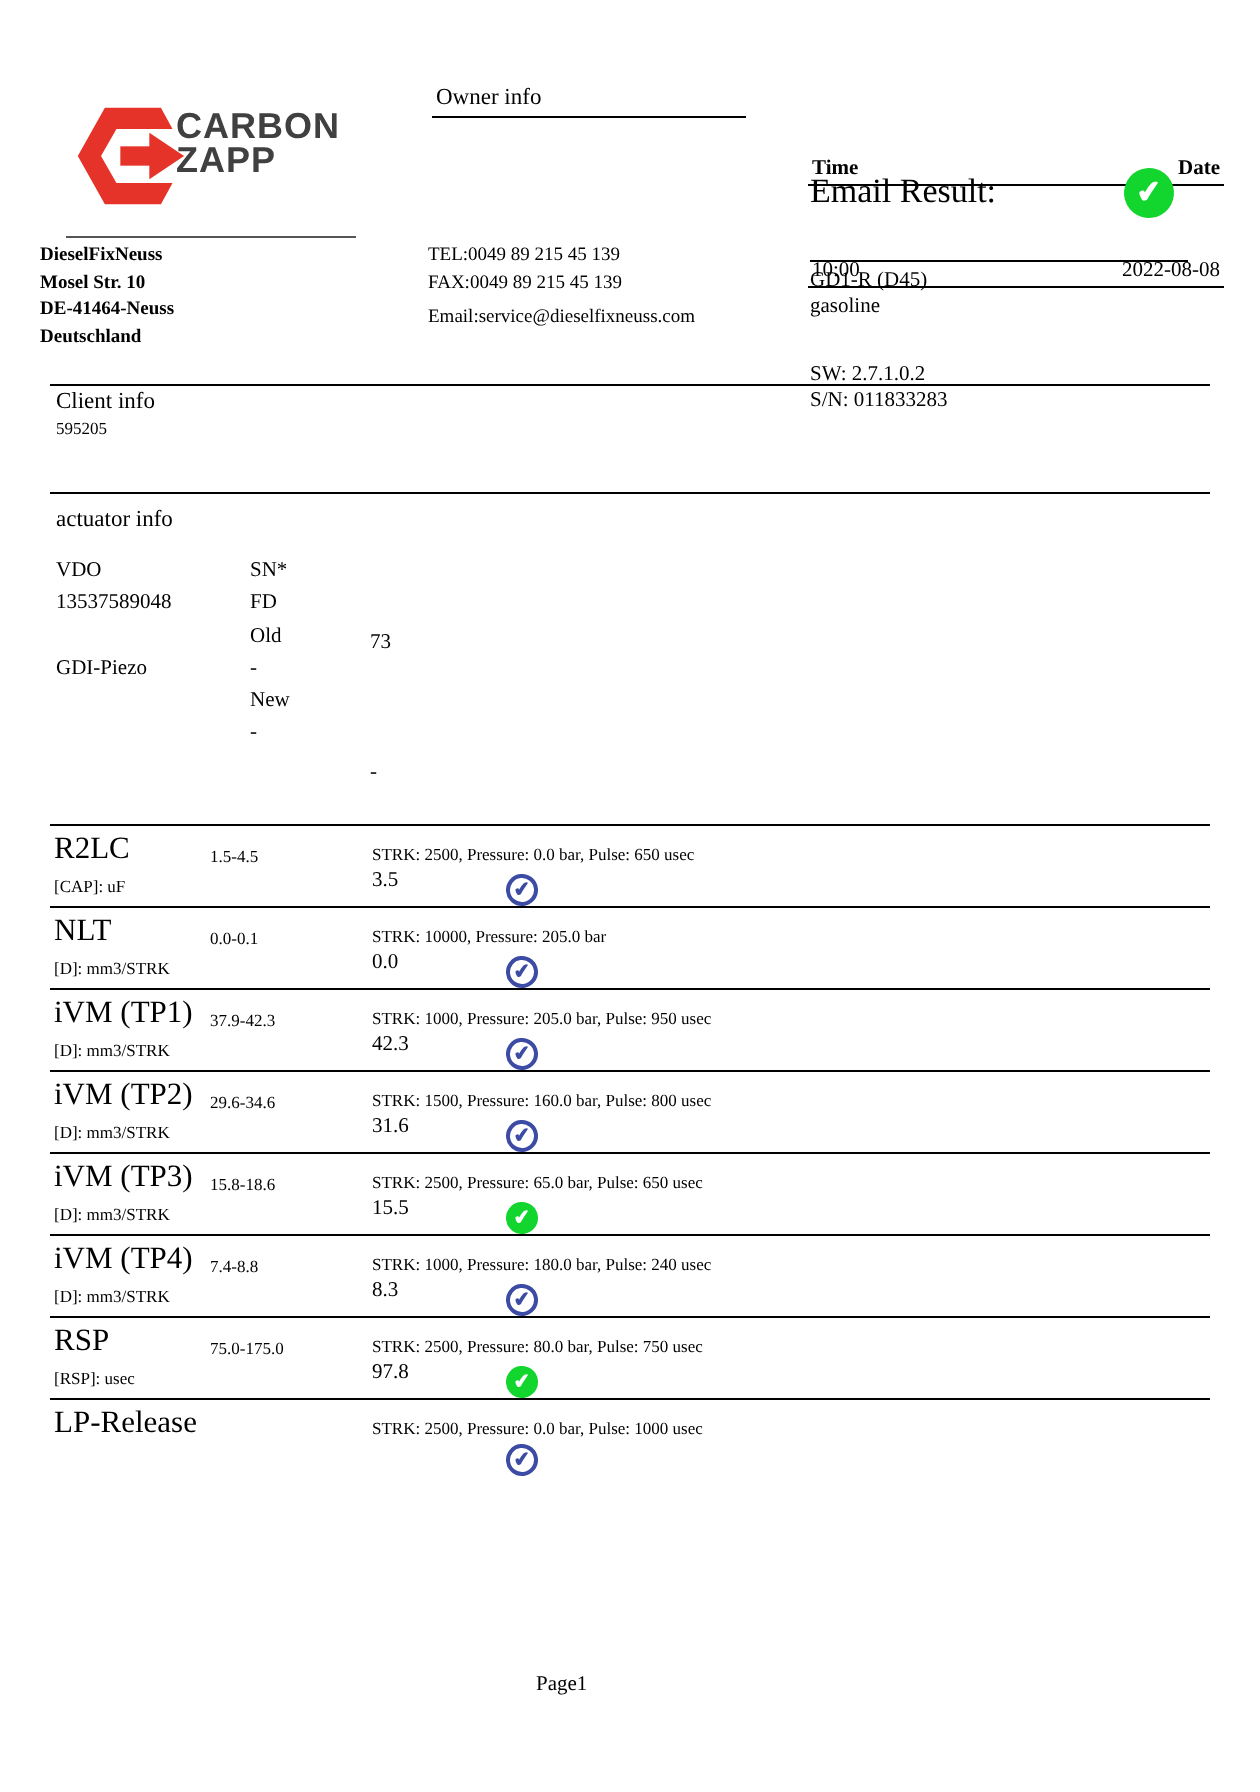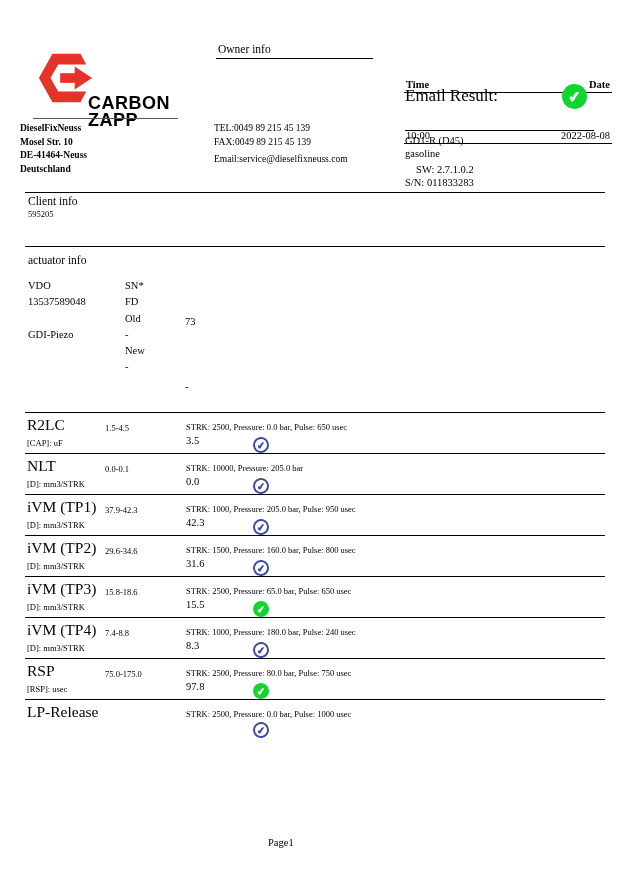--- a/index.html
+++ b/index.html
@@ -13,21 +13,21 @@
     color:#000;
     overflow:hidden;
   }
 
   
   .logo-mark { position:absolute; left:36px; top:48px; width:58px; height:60px; }
   .logo-text {
     position:absolute; left:88px; top:55px;
     font-family:"Liberation Sans", sans-serif;
     font-weight:800; font-size:18px; line-height:17px;
-    letter-spacing:0.5px; color:#000000;margin-top:40px;
+    letter-spacing:0.5px; color:#404040;
   }
 
   
   .owner-info-box {
     position:absolute; left:216px; top:43px; width:157px;
     border-bottom:1px solid #000; padding:0 0 3px 2px;
     font-size:11.5px;
   }
 
   
@@ -40,21 +40,21 @@
 
   
   .addr-rule { position:absolute; left:33px; top:118px; width:145px; border-top:1px solid #555; }
   .owner-address { position:absolute; left:20px; top:122px; font-size:9.5px; font-weight:bold; line-height:13.5px; }
   .owner-contact { position:absolute; left:214px; top:121px; font-size:9.5px; line-height:14px; }
   .owner-contact .email { margin-top:3px; }
 
   
   .machine-rule { position:absolute; left:405px; top:130px; width:189px; border-top:1px solid #000; }
   .machine { position:absolute; left:405px; top:134px; font-size:10.5px; line-height:13px; }
-  .machine .sw { margin-top:3px;text-align:right; }
+  .machine .sw { margin-top:21px; }
 
   .rule-full { position:absolute; left:25px; width:580px; border-top:1px solid #000; }
 
   .client-label { position:absolute; left:28px; top:195px; font-size:11.5px; }
   .client-value { position:absolute; left:28px; top:209px; font-size:8.5px; }
 
   .actuator-label { position:absolute; left:28px; top:254px; font-size:11.5px; }
   .actuator-grid { position:absolute; left:28px; top:280px; width:300px; font-size:10.5px; }
   .actuator-grid .arow { display:flex; height:16.3px; }
   .actuator-grid .c1 { width:97px; }

